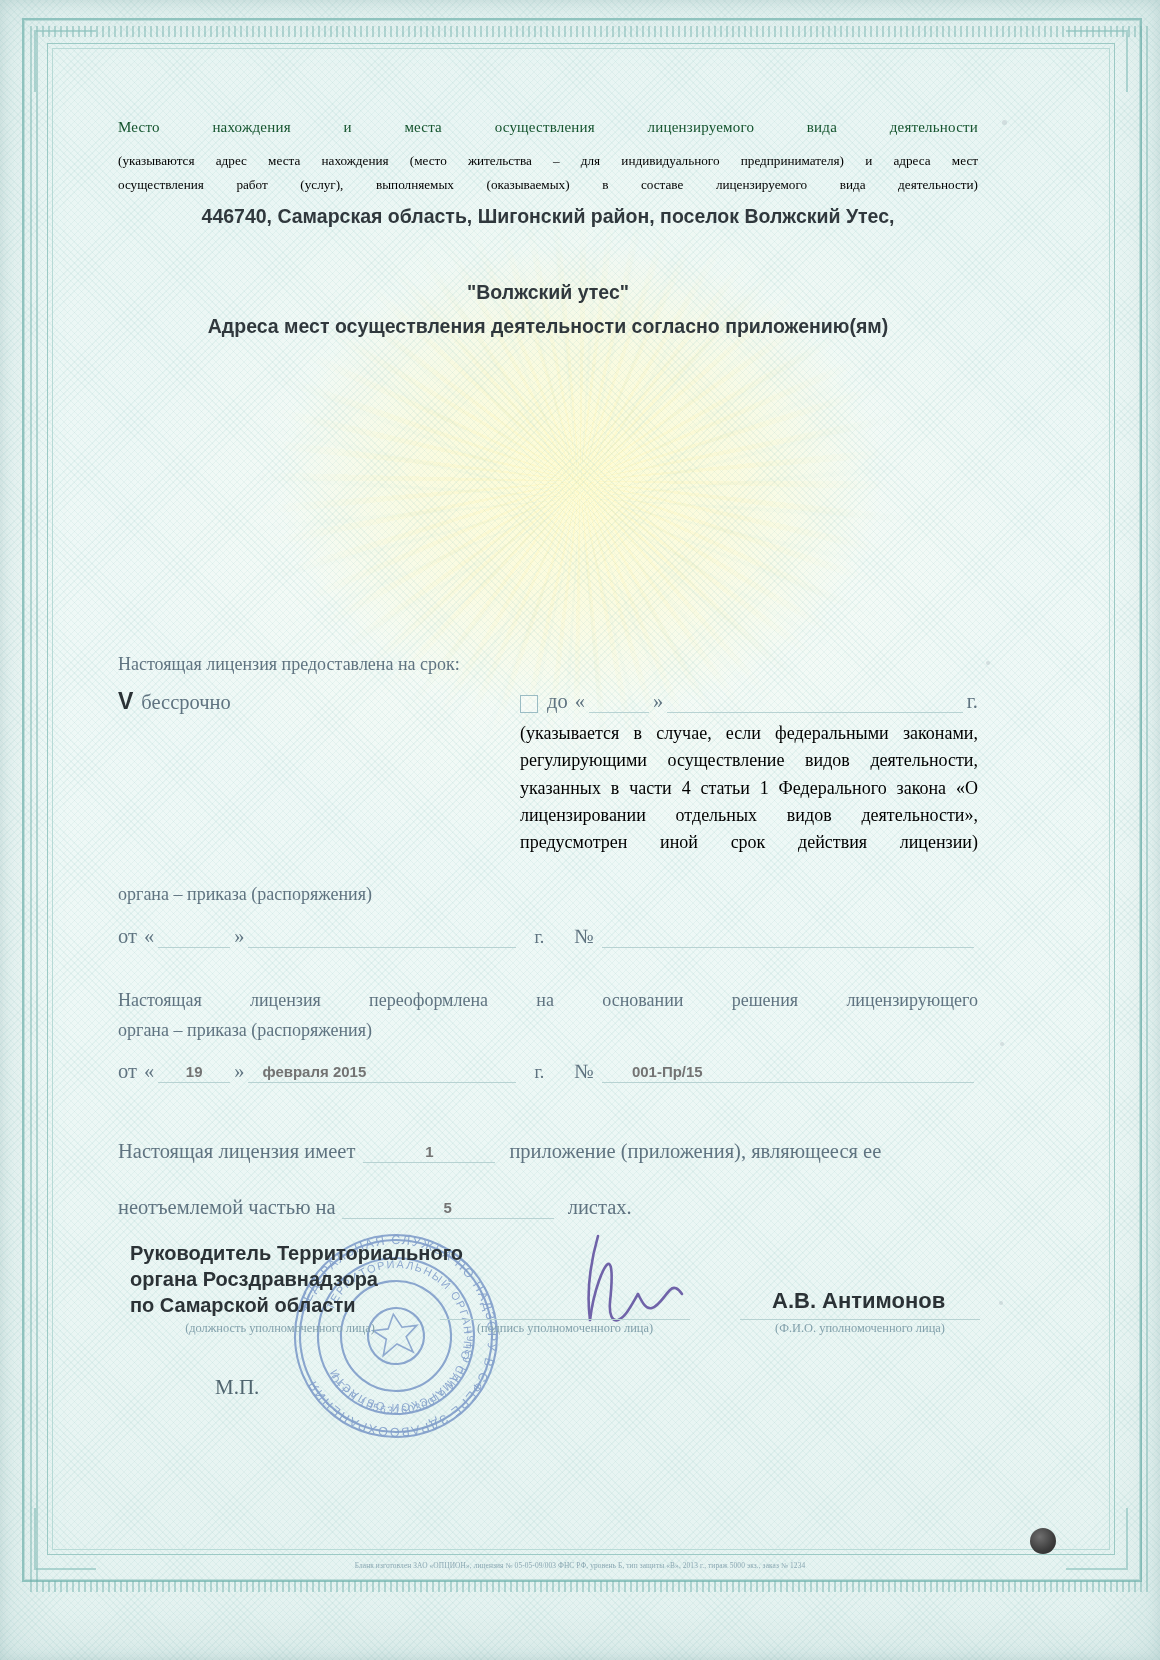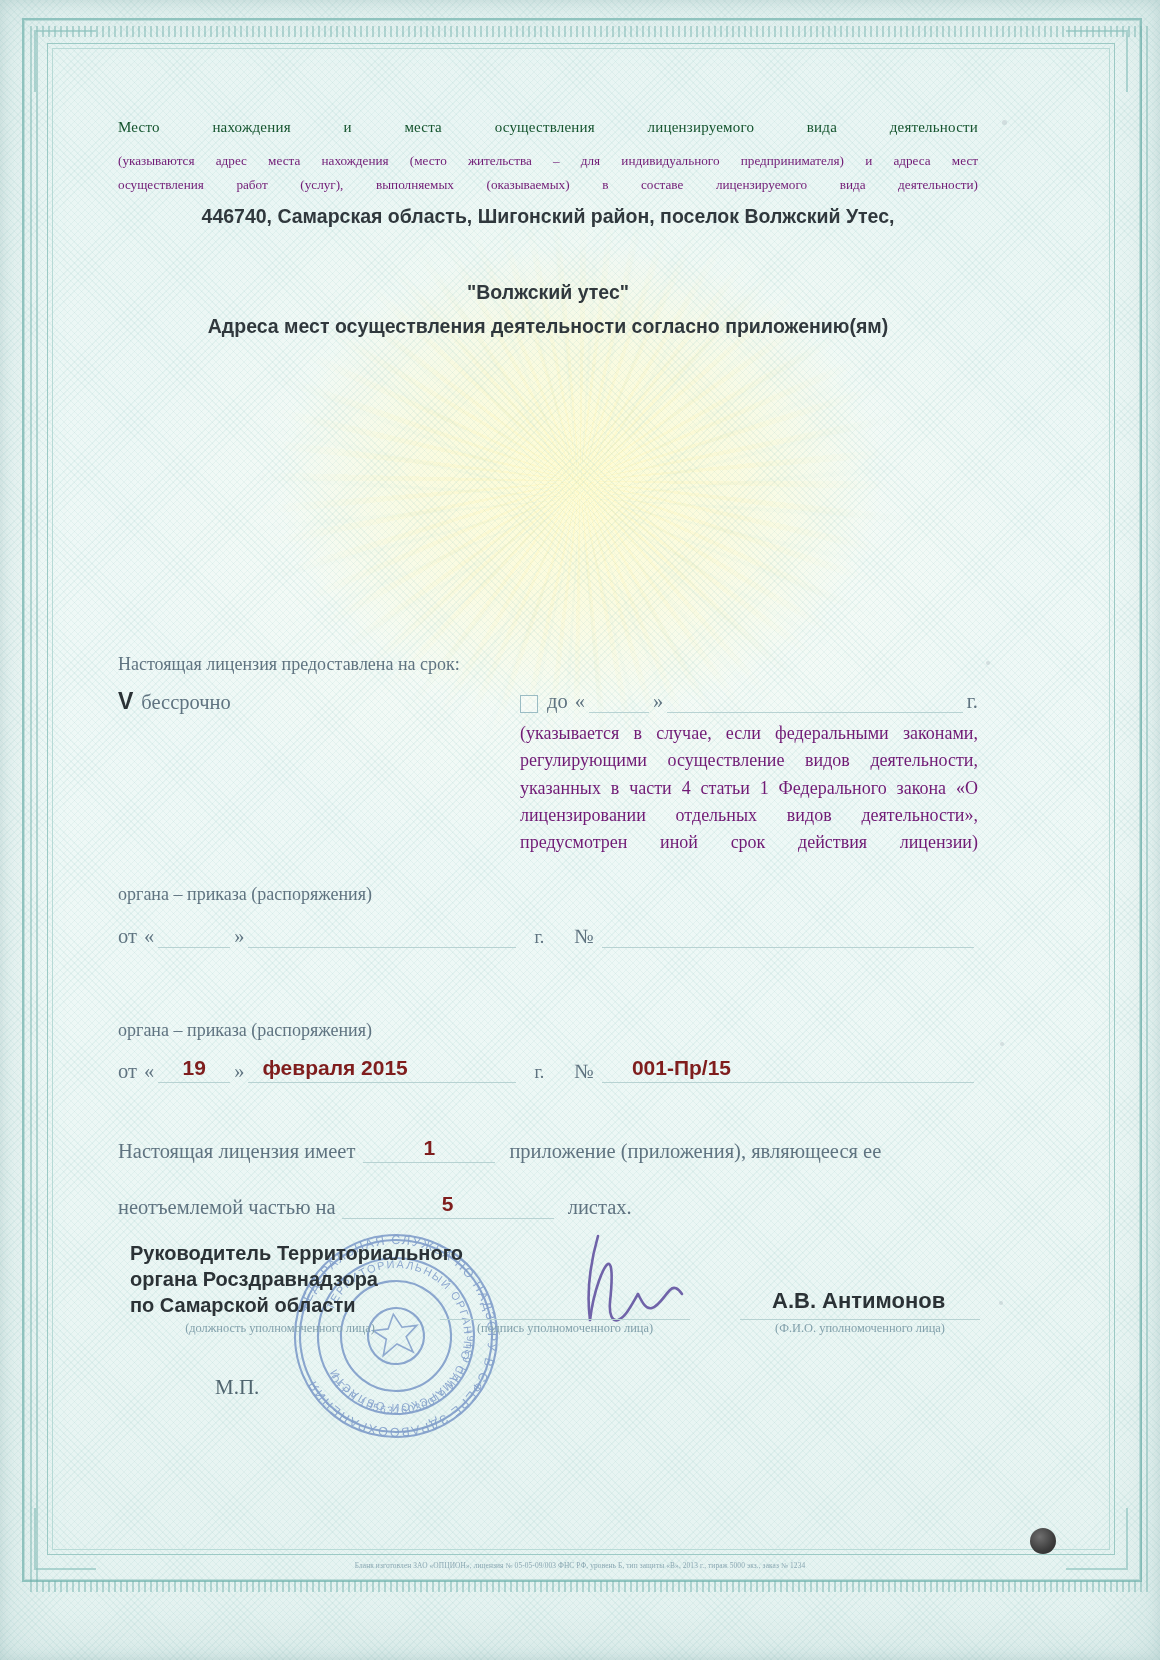--- a/index.html
+++ b/index.html
@@ -81,21 +81,21 @@
   
   .content{position:absolute;left:0;top:0;width:1160px;height:1660px;}
 
   .blk{position:absolute;}
   .t-head{
     font-size:15px;color:#14532d;letter-spacing:.2px;
     text-align:justify;text-align-last:justify;
     line-height:1.25;
   }
   .t-small{
-    font-size:13.2px;color:#701a75;line-height:1.62;
+    font-size:13.2px;color:#000000;line-height:1.62;
     text-align:justify;text-align-last:justify;
   }
   .t-fill{
     font-family:"Liberation Sans", sans-serif;
     font-weight:bold;font-size:19.5px;color:#30383d;
     text-align:center;line-height:1.5;
   }
   .t-body{
     font-size:18px;color:#5f7380;line-height:1.42;
   }
@@ -103,21 +103,21 @@
   .t-tiny{
     font-size:12.4px;color:#82a0ab;text-align:center;line-height:1.3;
   }
 
   .row{display:flex;align-items:flex-end;}
   .lbl{font-size:20.5px;color:#5f7380;white-space:nowrap;}
   .rule{border-bottom:1px solid #b7d2d2;flex:1;height:20px;margin:0 4px;}
   .rule.short{flex:none;}
   .val{
     font-family:"Liberation Sans", sans-serif;font-weight:bold;
-    font-size:21px;color:#7f1d1d;text-align:center;white-space:nowrap;
+    font-size:15px;color:#737373;text-align:center;white-space:nowrap;
   }
 
   .chk{
     display:inline-block;width:16px;height:16px;
     border:1px solid #9bbcc4;background:rgba(255,255,255,.35);
     margin-right:9px;vertical-align:-2px;
   }
   .tick{
     font-family:"Liberation Sans", sans-serif;font-weight:bold;
     font-size:23px;color:#2b3236;margin-right:8px;line-height:1;
@@ -214,20 +214,21 @@
     <span class="lbl">от</span>
     <span class="lbl" style="margin-left:7px;">«</span>
     <span class="rule short" style="width:72px;"><span class="val"></span></span>
     <span class="lbl">»</span>
     <span class="rule" style="flex:none;width:268px;"><span class="val"></span></span>
     <span class="lbl" style="margin-left:14px;font-size:18px;">г.</span>
     <span class="lbl" style="margin-left:30px;">№</span>
     <span class="rule" style="margin-left:8px;"><span class="val"></span></span>
   </div>
 
+  <div class="blk t-body t-justify" style="left:118px;top:988px;width:860px;">Настоящая лицензия переоформлена на основании решения лицензирующего</div>
   <div class="blk t-body" style="left:118px;top:1018px;width:860px;">органа – приказа (распоряжения)</div>
 
   <div class="blk row" style="left:118px;top:1060px;width:860px;">
     <span class="lbl">от</span>
     <span class="lbl" style="margin-left:7px;">«</span>
     <span class="rule short" style="width:72px;position:relative;">
         <span class="val" style="position:absolute;left:0;right:0;bottom:2px;">19</span>
       </span>
     <span class="lbl">»</span>
     <span class="rule" style="flex:none;width:268px;position:relative;">

